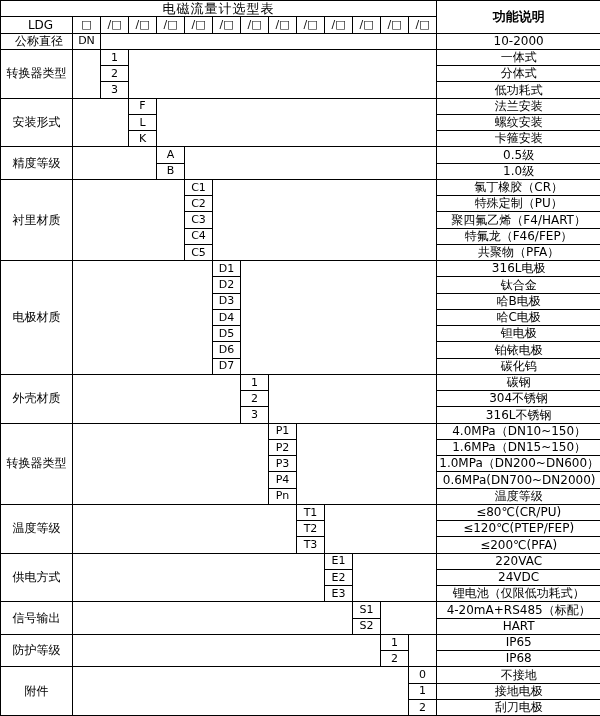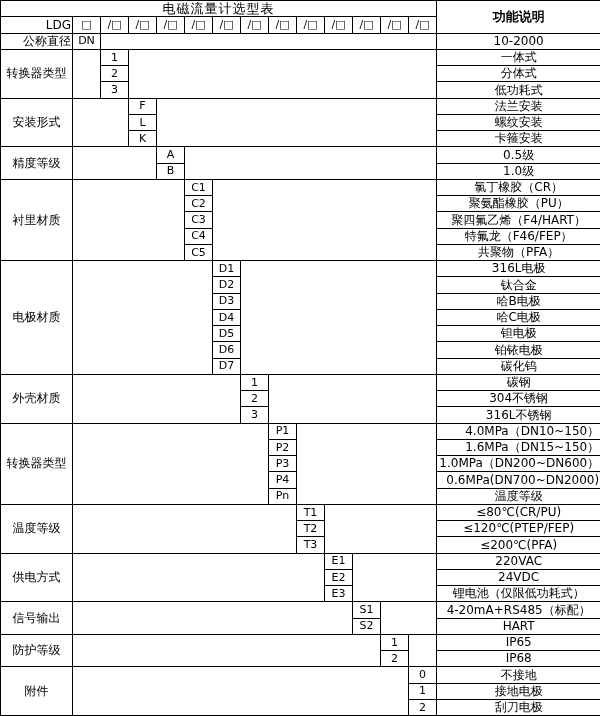--- a/index.html
+++ b/index.html
@@ -5,25 +5,25 @@
   html,body{margin:0;padding:0;background:#fff;}
   body{width:600px;height:716px;font-family:"DejaVu Sans","Liberation Sans",sans-serif;color:#000;}
   table{width:600px;height:716px;border-collapse:collapse;table-layout:fixed;background:#fff;}
   td{border:1px solid #000;padding:0 1px;text-align:center;vertical-align:middle;
      font-size:12px;line-height:1.05;overflow:hidden;white-space:nowrap;}
   tr{height:16px;}
   tr.title-row{height:16px;}
   td.title{font-size:13px;letter-spacing:1px;}
   td.func-hdr{font-size:13px;font-weight:bold;}
   td.lbl{font-size:12px;}
-  td.lbl-ldg{text-align:right;padding-left:9px;}
-  td.lbl-left{text-align:right;padding-left:2px;}
+  td.lbl-ldg{text-align:center;padding-left:9px;}
+  td.lbl-left{text-align:left;padding-left:14px;}
   td.code{font-size:11px;}
   td.func{font-size:12px;text-align:center;}
-  td.func-left{text-align:right;padding-left:2px;margin-left:44px;}
+  td.func-left{text-align:center;padding-left:2px;margin-left:44px;}
   td.empty{}
 </style>
 </head>
 <body>
 
 <table>
   <colgroup>
     <col style="width:72px">
     <col style="width:28px">
       <col style="width:28px">
@@ -116,21 +116,21 @@
 
   <tr>
     <td class="lbl" rowspan="5">衬里材质</td>
     <td class="empty" rowspan="5" colspan="4"></td>
     <td class="code">C1</td>
     <td class="empty" rowspan="5" colspan="8"></td>
     <td class="func">氯丁橡胶（CR）</td>
   </tr>
   <tr>
     <td class="code">C2</td>
-    <td class="func">聚氨酯橡胶（PU）</td>
+    <td class="func">特殊定制（PU）</td>
   </tr>
   <tr>
     <td class="code">C3</td>
     <td class="func">聚四氟乙烯（F4/HART）</td>
   </tr>
   <tr>
     <td class="code">C4</td>
     <td class="func">特氟龙（F46/FEP）</td>
   </tr>
   <tr>

